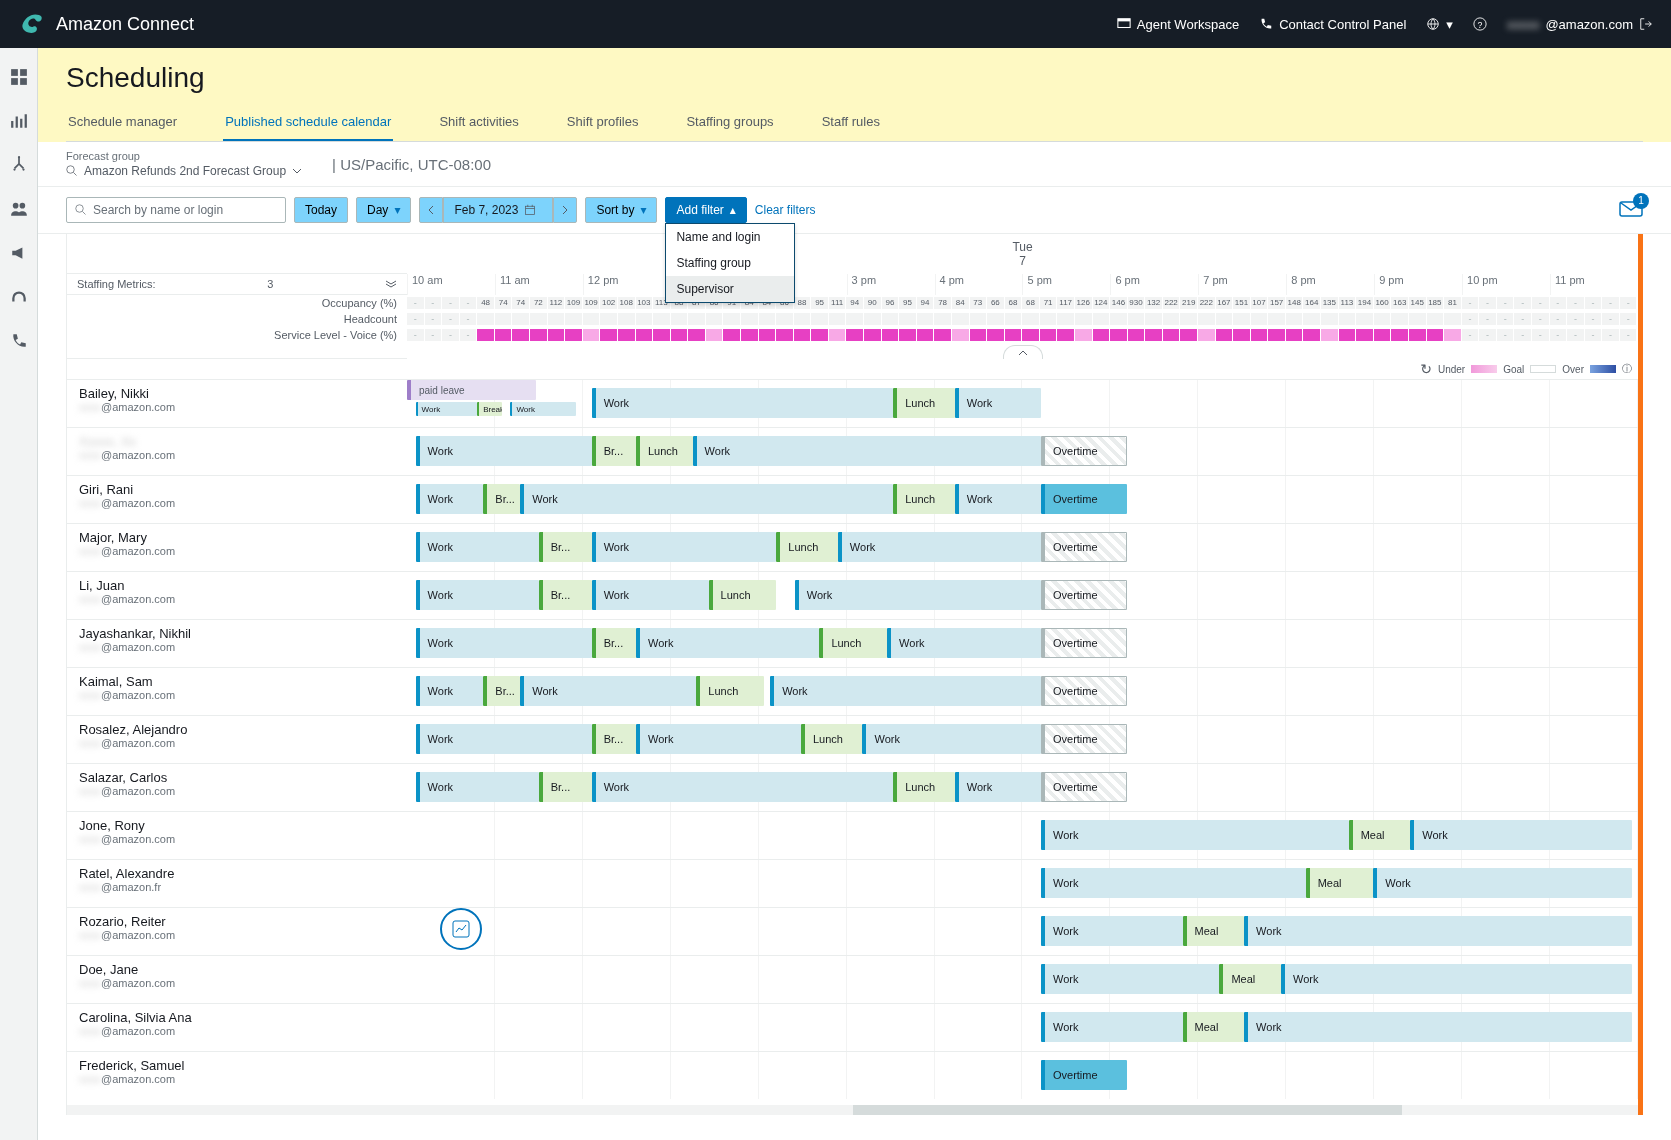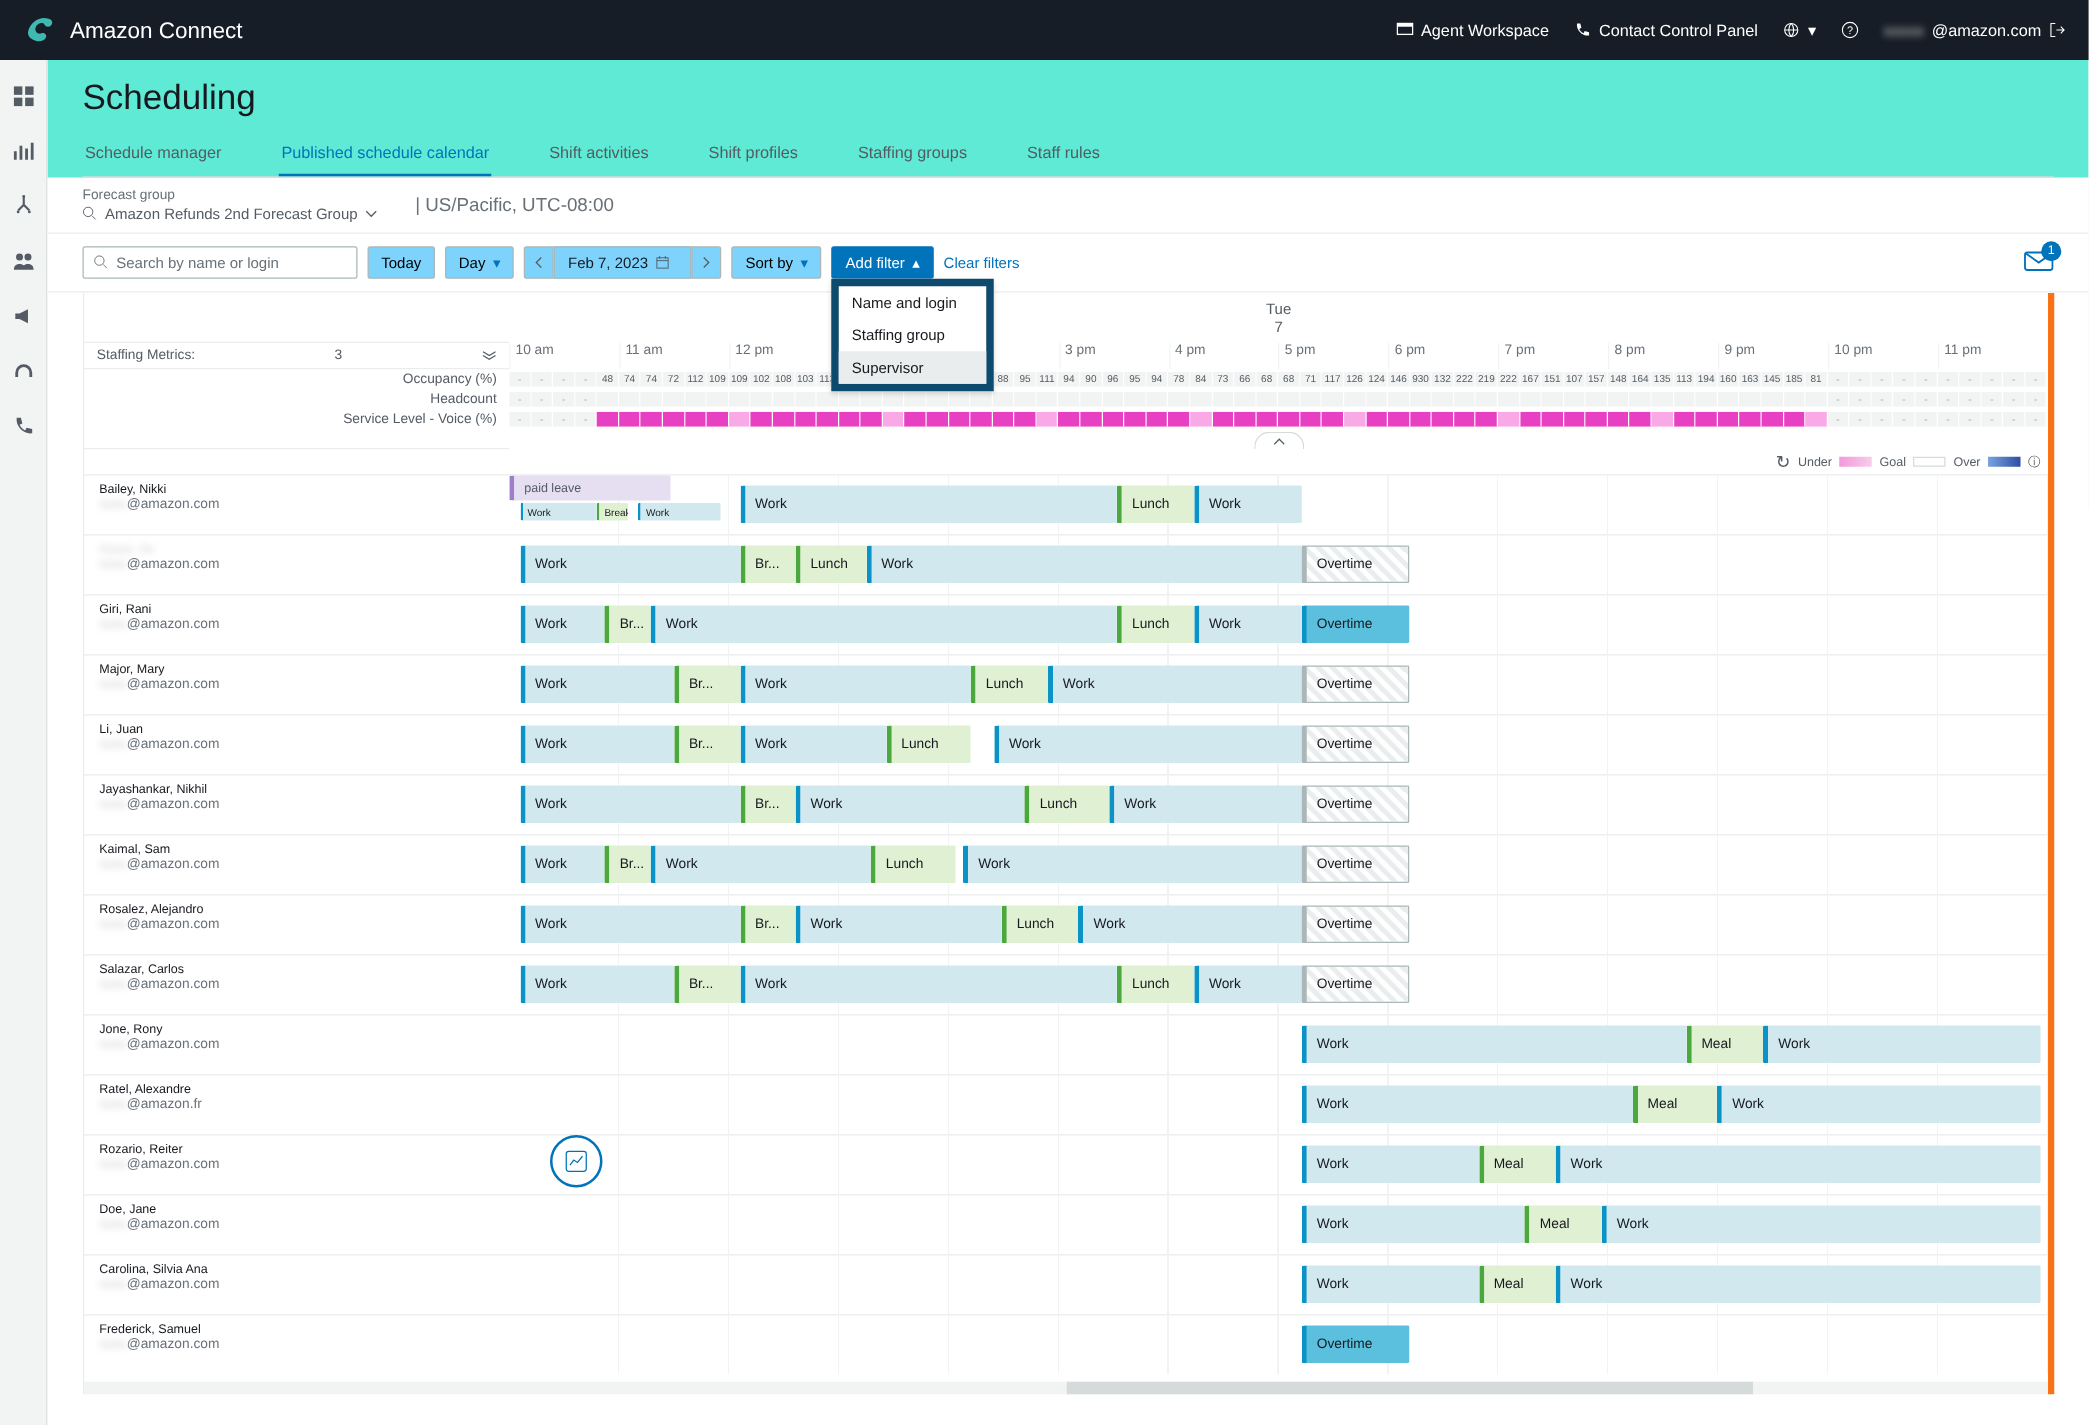--- a/index.html
+++ b/index.html
@@ -8,42 +8,42 @@
 .topbar { background: #161d26; color: #fff; height: 48px; display: flex; align-items: center; padding: 0 18px; }
 .brand { display: flex; align-items: center; gap: 10px; font-size: 18px; font-weight: 300; }
 .brand-icon svg { width: 28px; height: 28px; }
 .topbar-right { margin-left: auto; display: flex; align-items: center; gap: 20px; font-size: 13px; }
 .topbar-link { display: flex; align-items: center; gap: 6px; cursor: pointer; }
 .topbar-icon { width: 14px; height: 14px; fill: #fff; }
 .main { flex: 1; display: flex; overflow: hidden; }
 .sidebar { width: 38px; background: #f2f3f3; border-right: 1px solid #d5dbdb; display: flex; flex-direction: column; align-items: center; padding-top: 20px; gap: 26px; }
 .sidebar-icon { width: 18px; height: 18px; fill: #545b64; cursor: pointer; }
 .content { flex: 1; background: #fff; overflow: hidden; display: flex; flex-direction: column; }
-.page-head { padding: 14px 28px 0; background: #5eead4; }
+.page-head { padding: 14px 28px 0; background: #fef9c3; }
 .page-title { font-size: 28px; font-weight: 300; color: #16191f; }
 .tabs { display: flex; gap: 44px; border-bottom: 1px solid #d5dbdb; margin-top: 10px; }
 .tab { padding: 10px 2px; font-size: 13px; color: #545b64; cursor: pointer; border-bottom: 2px solid transparent; }
 .tab.active { color: #0073bb; border-bottom-color: #0073bb; font-weight: 500; }
 .fg-row { display: flex; align-items: center; padding: 8px 28px; font-size: 12px; color: #545b64; gap: 10px; }
 .fg-label { font-size: 11px; color: #687078; display:block; margin-bottom:2px;}
 .fg-sel { display:flex; align-items:center; gap:6px; cursor:pointer;}
 .fg-tz { color: #687078; font-size: 15px; margin-left: 20px;}
 .toolbar { display: flex; align-items: center; gap: 8px; padding: 10px 28px; background: #fff; border-top: 1px solid #eaeded; border-bottom: 1px solid #eaeded; }
 .search-box { border: 1px solid #aab7b8; border-radius: 2px; padding: 5px 8px; width: 220px; display:flex; align-items:center; gap:6px; font-size: 12px; color:#687078; }
 .btn { border: 1px solid #aab7b8; background: #7dd3fc; border-radius: 2px; padding: 5px 10px; font-size: 12px; display: inline-flex; align-items: center; gap: 6px; cursor: pointer; }
 .btn.primary { background:#0073bb; color:#fff; border-color:#0073bb; }
 .btn.icon-only { padding: 5px 7px; }
 .date-group { display:flex; }
 .date-group .btn { border-radius:0; }
 .date-group .btn:first-child{border-top-left-radius:2px;border-bottom-left-radius:2px;}
 .date-group .btn:last-child{border-top-right-radius:2px;border-bottom-right-radius:2px;}
 .date-input { width: 110px; display:flex; align-items:center; justify-content:flex-start; }
 .link { color:#0073bb; font-size:12px; cursor:pointer; }
 .dropdown-menu { position:relative; }
-.menu-panel { position:absolute; top: 100%; left:0; width: 130px; background:#fff; border:6px solid #0c4a6e; box-shadow:0 2px 4px rgba(0,0,0,.15); z-index:10; }
+.menu-panel { position:absolute; top: 100%; left:0; width: 130px; background:#fff; border:1px solid #0c4a6e; box-shadow:0 2px 4px rgba(0,0,0,.15); z-index:10; }
 .menu-item { padding: 6px 10px; font-size:12px; cursor:pointer; }
 .menu-item:hover, .menu-item.hover { background:#eaeded; }
 .schedule-area { flex:1; overflow:auto; position:relative; padding: 0 28px 28px; }
 .grid { position:relative; border-left:1px solid #eaeded; border-right:5px solid #f97316; }
 .name-col { width: 340px; flex-shrink:0; }
 .time-col { flex:1; overflow:hidden; }
 .dayrow { display:flex; font-size:12px; color:#545b64; }
 .dayrow .name-col { border-bottom:1px solid #eaeded; }
 .day-label { text-align:center; padding: 6px 0; }
 .hours-row { display:flex; }
@@ -55,21 +55,21 @@
 .metric-cell { flex:1; height:12px; border-right:1px solid #fff; background:#f2f3f3;}
 .mc-dash { font-size:9px; color:#aab7b8; text-align:center; line-height:12px;}
 .mc-num { font-size:8px; color:#545b64; text-align:center; line-height:12px; overflow:hidden;}
 .mc-pink { background:#e740c3; }
 .mc-light-pink { background:#f8a9e6; }
 .expand-notch { width:40px; height:14px; border:1px solid #d5dbdb; border-radius:12px 12px 0 0; border-bottom:none; display:flex; align-items:center; justify-content:center; margin: 2px auto 0; cursor:pointer;}
 .legend { display:flex; gap:6px; align-items:center; font-size:10px; color:#545b64; justify-content:flex-end; padding: 2px 6px;}
 .legend-sw { width:26px; height:8px;}
 .agent-row { display:flex; border-top:1px solid #eaeded; height:48px; }
 .agent-name-cell { width:340px; padding: 6px 12px; }
-.agent-name { font-size:10px; color:#16191f; }
+.agent-name { font-size:13px; color:#16191f; }
 .agent-email { font-size:11px; color:#aab7b8; }
 .agent-email .dom { color:#687078;}
 .lane { flex:1; position:relative; background: repeating-linear-gradient(to right, transparent, transparent calc(100%/14 - 1px), #f2f3f3 calc(100%/14 - 1px), #f2f3f3 calc(100%/14)); }
 .block { position:absolute; top: 8px; height: 30px; border-radius:1px; display:flex; align-items:center; font-size:11px; padding-left:8px; color:#16191f; overflow:hidden; white-space:nowrap; border-left: 4px solid transparent;}
 .block.work { background:#d1e8ef; border-left-color:#0b93c7; }
 .block.lunch { background:#e0f0d3; border-left-color:#4aa83d; }
 .block.break { background:#e0f0d3; border-left-color:#4aa83d; }
 .block.overtime { background:repeating-linear-gradient(45deg,#eaeded,#eaeded 4px,#fff 4px,#fff 8px); border:1px solid #aab7b8; border-left:4px solid #aab7b8;}
 .block.overtime.blue { background:#5bc0de; border:none; border-left:4px solid #0b93c7;}
 .block.leave { background:#e6dff2; border-left-color:#9e7ec9; top:0; height:20px; font-size:10px; color:#545b64;}

